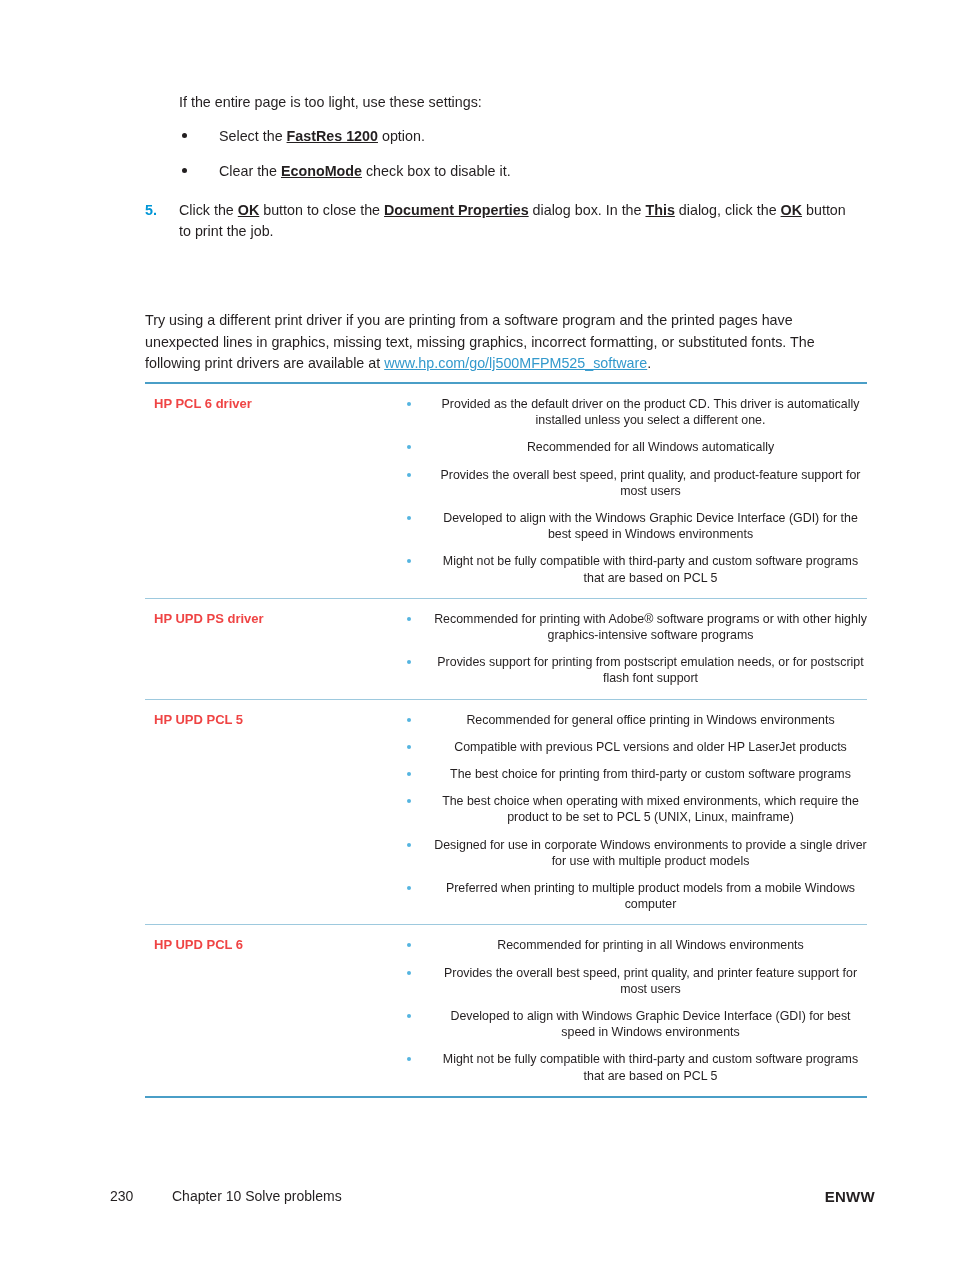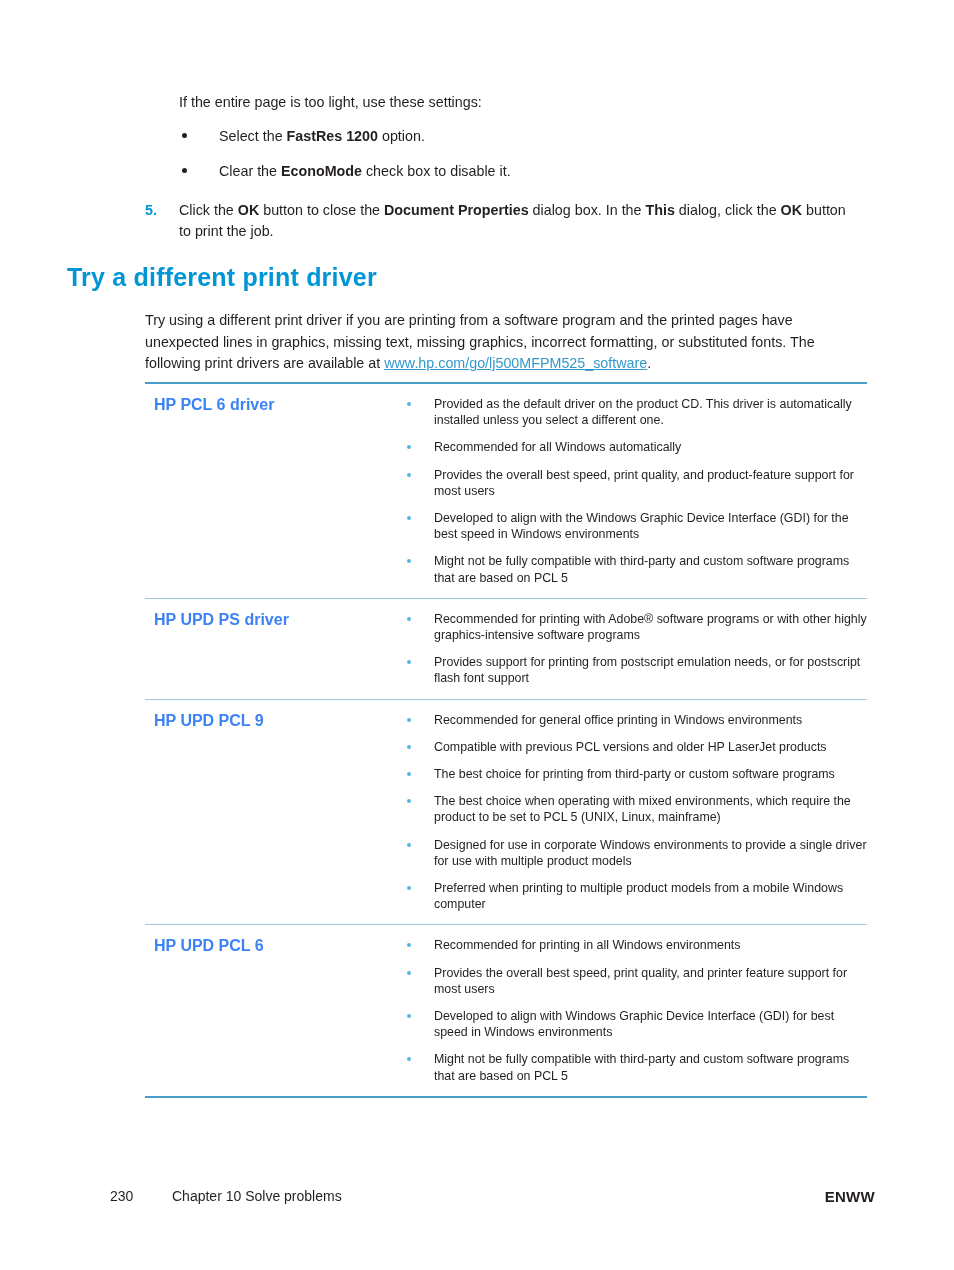--- a/index.html
+++ b/index.html
@@ -47,21 +47,21 @@
   }
   .bullet-list li .dot {
     position: absolute;
     left: 3px;
     top: 7px;
     width: 5px;
     height: 5px;
     border-radius: 50%;
     background: #231f20;
   }
-  b, .b { font-weight: bold; }
+  b, .b { font-weight: bold; text-decoration: underline; }
 
   
   .step {
     position: absolute;
     left: 145px;
     top: 200px;
     width: 715px;
     font-size: 14.3px;
     line-height: 21px;
   }
@@ -120,33 +120,34 @@
   .drv-table .row-bottom-thick {
     border-bottom: 2px solid #4a9ec7;
   }
   .drv-table td {
     vertical-align: top;
     padding: 12px 0 12px 0;
   }
   .drv-table td.name {
     width: 248px;
     padding-left: 9px;
-    font-size: 16px;
-    font-weight: bold;
-    color: #3b82f6;
+    font-size: 13px;
+    font-weight: bold;
+    color: #ef4444;
   }
   .drv-table td.items {
     padding-left: 0;
   }
   .item {
     position: relative;
     padding-left: 32px;
     font-size: 12.4px;
     line-height: 16.2px;
     margin-bottom: 11px;
+    text-align: center;
   }
   .item:last-child { margin-bottom: 0; }
   .item .sdot {
     position: absolute;
     left: 5px;
     top: 6px;
     width: 4px;
     height: 4px;
     border-radius: 50%;
     background: #54b4e0;
@@ -188,21 +189,20 @@
         <span class="dot"></span><span>Clear the </span><b>EconoMode</b><span> check box to disable it.</span>
       </li>
     </ul>
   </div>
 
   <div class="step">
     <span class="num">5.</span>
     <div class="step-body"><span>Click the </span><b>OK</b><span> button to close the </span><b>Document Properties</b><span> dialog box. In the </span><b>This</b><span> dialog, click the </span><b>OK</b><span> button to print the job.</span></div>
   </div>
 
-  <div class="h1">Try a different print driver</div>
 
   <div class="para"><span>Try using a different print driver if you are printing from a software program and the printed pages have unexpected lines in graphics, missing text, missing graphics, incorrect formatting, or substituted fonts. The following print drivers are available at </span><a href="#">www.hp.com/go/lj500MFPM525_software</a><span>.</span></div>
 
   <table class="drv-table">
     <tbody>
         <tr class="row-top-thick">
       <td class="name">HP PCL 6 driver</td>
       <td class="items">
         <div class="item"><span class="sdot"></span><span>Provided as the default driver on the product CD. This driver is automatically installed unless you select a different one.</span></div>
         <div class="item"><span class="sdot"></span><span>Recommended for all Windows automatically</span></div>
@@ -212,21 +212,21 @@
       </td>
     </tr>
     <tr class="row-sep">
       <td class="name">HP UPD PS driver</td>
       <td class="items">
         <div class="item"><span class="sdot"></span><span>Recommended for printing with Adobe® software programs or with other highly graphics-intensive software programs</span></div>
         <div class="item"><span class="sdot"></span><span>Provides support for printing from postscript emulation needs, or for postscript flash font support</span></div>
       </td>
     </tr>
     <tr class="row-sep">
-      <td class="name">HP UPD PCL 9</td>
+      <td class="name">HP UPD PCL 5</td>
       <td class="items">
         <div class="item"><span class="sdot"></span><span>Recommended for general office printing in Windows environments</span></div>
         <div class="item"><span class="sdot"></span><span>Compatible with previous PCL versions and older HP LaserJet products</span></div>
         <div class="item"><span class="sdot"></span><span>The best choice for printing from third-party or custom software programs</span></div>
         <div class="item"><span class="sdot"></span><span>The best choice when operating with mixed environments, which require the product to be set to PCL 5 (UNIX, Linux, mainframe)</span></div>
         <div class="item"><span class="sdot"></span><span>Designed for use in corporate Windows environments to provide a single driver for use with multiple product models</span></div>
         <div class="item"><span class="sdot"></span><span>Preferred when printing to multiple product models from a mobile Windows computer</span></div>
       </td>
     </tr>
     <tr class="row-sep row-bottom-thick">

